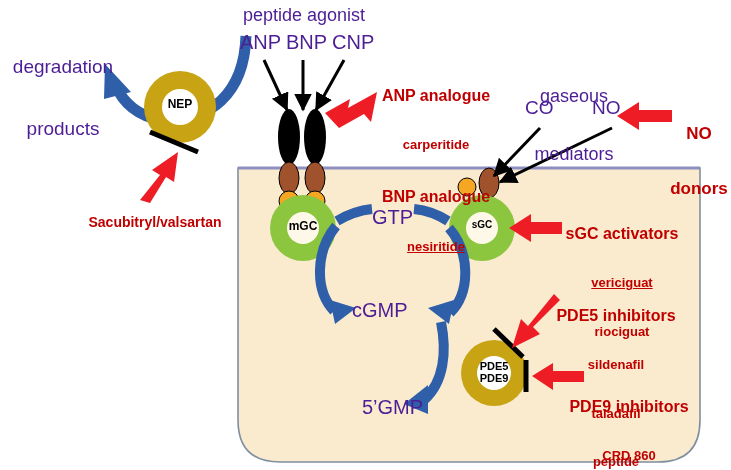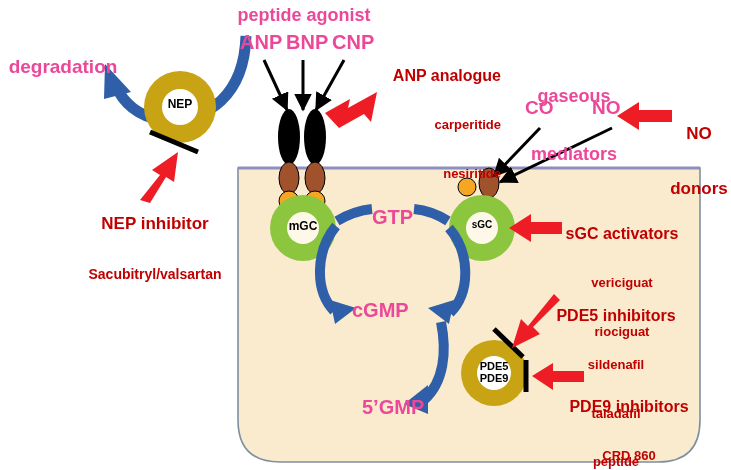--- a/index.html
+++ b/index.html
@@ -5,21 +5,21 @@
   html,body{margin:0;padding:0;background:#ffffff;}
   #stage{
     position:relative;
     width:731px;height:470px;
     background:#ffffff;
     font-family:"Liberation Sans", sans-serif;
     overflow:hidden;
   }
   #svg-layer{position:absolute;left:0;top:0;width:731px;height:470px;}
   .lbl{position:absolute;white-space:pre;line-height:1.08;}
-  .black-bold{color:#ec4899;font-weight:bold;}
+  .black-bold{color:#4c1d95;font-weight:normal;}
   .red-bold{color:#C00000;font-weight:bold;}
   .red-small{color:#C00000;font-weight:bold;}
   .center{text-align:center;}
   .ring-label{
     position:absolute;color:#000;font-weight:bold;text-align:center;
     line-height:1.05;
   }
 </style>
 </head>
 <body>
@@ -105,54 +105,55 @@
     <line x1="540" y1="128" x2="494" y2="176" stroke="#000" stroke-width="3" marker-end="url(#blkarrow)"></line>
     <line x1="612" y1="128" x2="500" y2="182" stroke="#000" stroke-width="3" marker-end="url(#blkarrow)"></line>
 
     <g>
       <polygon points="617,116 639,102 639,110 672,110 672,122 639,122 639,130" fill="#EE1C25"></polygon>
     </g>
   </svg>
 
   <div class="lbl black-bold center" style="left:4px;top:16px;width:118px;font-size:19px;">
     <div>degradation</div>
+    <div>products</div>
   </div>
 
   <div class="lbl black-bold center" style="left:236px;top:6px;width:136px;font-size:18px;">peptide agonist</div>
 
   <div class="lbl black-bold" style="left:240px;top:32px;font-size:20px;">ANP</div>
   <div class="lbl black-bold" style="left:286px;top:32px;font-size:20px;">BNP</div>
   <div class="lbl black-bold" style="left:332px;top:32px;font-size:20px;">CNP</div>
 
   <div class="lbl center" style="left:55px;top:180px;width:200px;">
-    <div class="red-bold" style="font-size:17px;">NEP inhibitor</div>
     <div class="red-small" style="font-size:14px;">Sacubitryl/valsartan</div>
   </div>
 
-  <div class="lbl center" style="left:371px;top:32px;width:130px;text-align:right;">
+  <div class="lbl center" style="left:371px;top:52px;width:130px;">
     <div class="red-bold" style="font-size:16px;">ANP analogue</div>
     <div class="red-small" style="font-size:13px;">carperitide</div>
-    <div class="red-small" style="font-size:13px;">nesiritide</div>
+    <div class="red-bold" style="font-size:16px;margin-top:1px;">BNP analogue</div>
+    <div class="red-small" style="font-size:13px;text-decoration:underline;">nesiritide</div>
   </div>
 
   <div class="lbl black-bold center" style="left:514px;top:48px;width:120px;font-size:18px;">
     <div>gaseous</div>
     <div>mediators</div>
   </div>
   <div class="lbl black-bold" style="left:525px;top:98px;font-size:19px;">CO</div>
   <div class="lbl black-bold" style="left:592px;top:98px;font-size:19px;">NO</div>
 
   <div class="lbl red-bold center" style="left:668px;top:88px;width:62px;font-size:17px;">
     <div>NO</div>
     <div>donors</div>
   </div>
 
   <div class="lbl center" style="left:542px;top:190px;width:160px;">
     <div class="red-bold" style="font-size:16px;">sGC activators</div>
-    <div class="red-small" style="font-size:13px;">vericiguat</div>
+    <div class="red-small" style="font-size:13px;text-decoration:underline;">vericiguat</div>
     <div class="red-small" style="font-size:13px;">riociguat</div>
   </div>
 
   <div class="lbl center" style="left:527px;top:272px;width:178px;">
     <div class="red-bold" style="font-size:16px;">PDE5 inhibitors</div>
     <div class="red-small" style="font-size:13px;">sildenafil</div>
     <div class="red-small" style="font-size:13px;">taladafil</div>
     <div class="red-small" style="font-size:13px;">peptide</div>
   </div>
 

